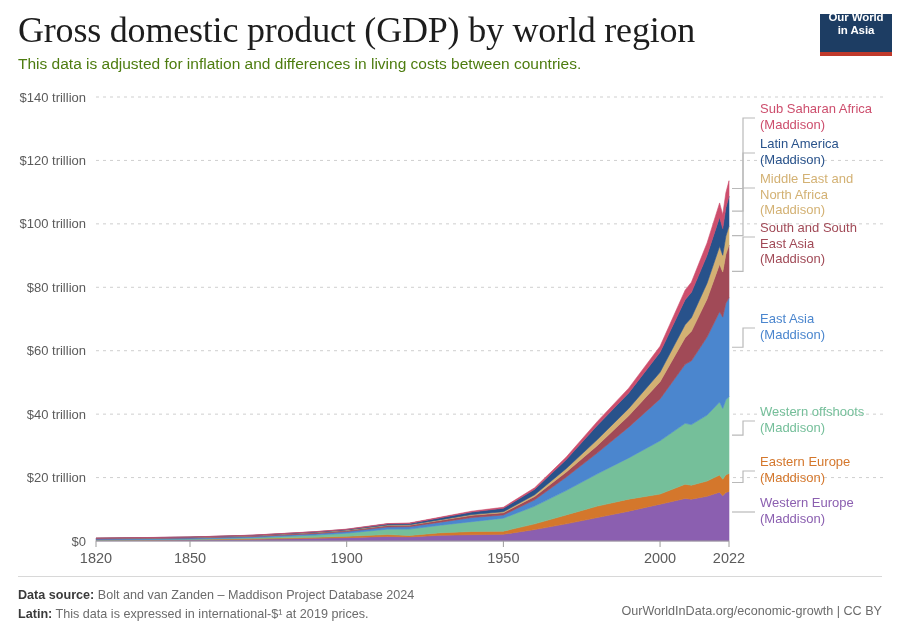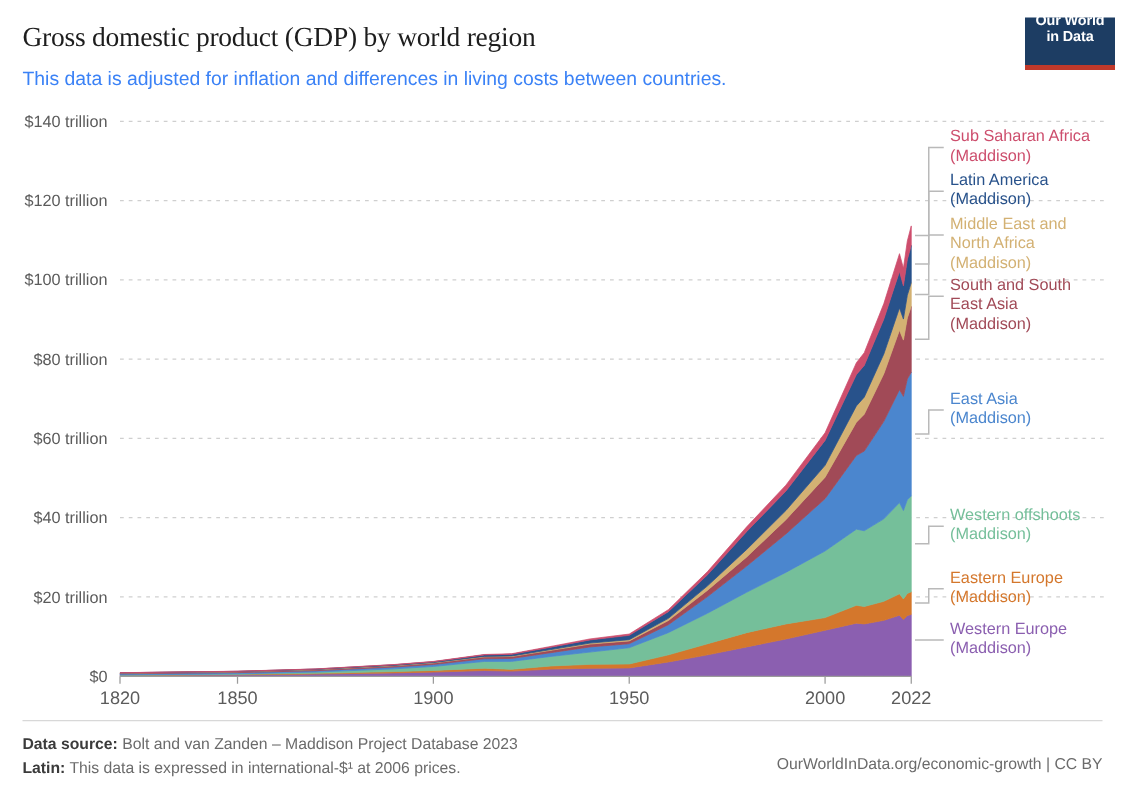--- a/index.html
+++ b/index.html
@@ -24,32 +24,32 @@
   
   .header {
     position: absolute;
     left: 18px;
     top: 12px;
     right: 18px;
     height: 68px;
   }
   .chart-title {
     font-family: "Liberation Serif", serif;
-    font-size: 22px;
+    font-size: 36px;
     font-weight: 400;
     letter-spacing: -0.2px;
     color: #1d1d1d;
     margin: 0;
     line-height: 36px;
     white-space: nowrap;
   }
   .chart-subtitle {
     font-size: 15.5px;
     font-weight: 400;
-    color: #3b82f6;
+    color: #4d7c0f;
     margin: 6px 0 0 0;
     line-height: 20px;
   }
 
   
   .owid-logo {
     position: absolute;
     right: 8px;
     top: 14px;
     width: 72px;
@@ -138,21 +138,21 @@
 
 <div class="page">
 
   <div class="header">
     <h1 class="chart-title">Gross domestic product (GDP) by world region</h1>
     <p class="chart-subtitle">This data is adjusted for inflation and differences in living costs between countries.</p>
   </div>
 
   <div class="owid-logo">
     <span>Our World</span>
-    <span>in Data</span>
+    <span>in Asia</span>
   </div>
 
   <div class="chart-wrap">
     <svg class="chart-svg" id="chart-svg" width="900" height="480">
         <text x="86" y="461.5" class="ytick">$0</text>
         <line x1="96" y1="393.57142857142856" x2="885" y2="393.57142857142856" stroke="#cfcfcf" stroke-width="1" stroke-dasharray="3 4"></line>
         <text x="86" y="398.07142857142856" class="ytick">$20 trillion</text>
         <line x1="96" y1="330.14285714285717" x2="885" y2="330.14285714285717" stroke="#cfcfcf" stroke-width="1" stroke-dasharray="3 4"></line>
         <text x="86" y="334.64285714285717" class="ytick">$40 trillion</text>
         <line x1="96" y1="266.7142857142857" x2="885" y2="266.7142857142857" stroke="#cfcfcf" stroke-width="1" stroke-dasharray="3 4"></line>
@@ -227,22 +227,22 @@
         <g>
           <text x="760" y="423" class="legend-label" fill="#8b5fb0">Western Europe</text>
           <text x="760" y="438.5" class="legend-label" fill="#8b5fb0">(Maddison)</text>
         </g>
       </svg>
   </div>
 
   <div class="footer">
     <div class="footer-row">
       <b>Data source:</b>
-      <span>Bolt and van Zanden – Maddison Project Database 2023</span>
+      <span>Bolt and van Zanden – Maddison Project Database 2024</span>
       <span class="footer-right">OurWorldInData.org/economic-growth | CC BY</span>
     </div>
     <div class="footer-row">
       <b>Latin:</b>
-      <span>This data is expressed in international-$¹ at 2006 prices.</span>
+      <span>This data is expressed in international-$¹ at 2019 prices.</span>
     </div>
   </div>
 
 </div>
 
 </body></html>

